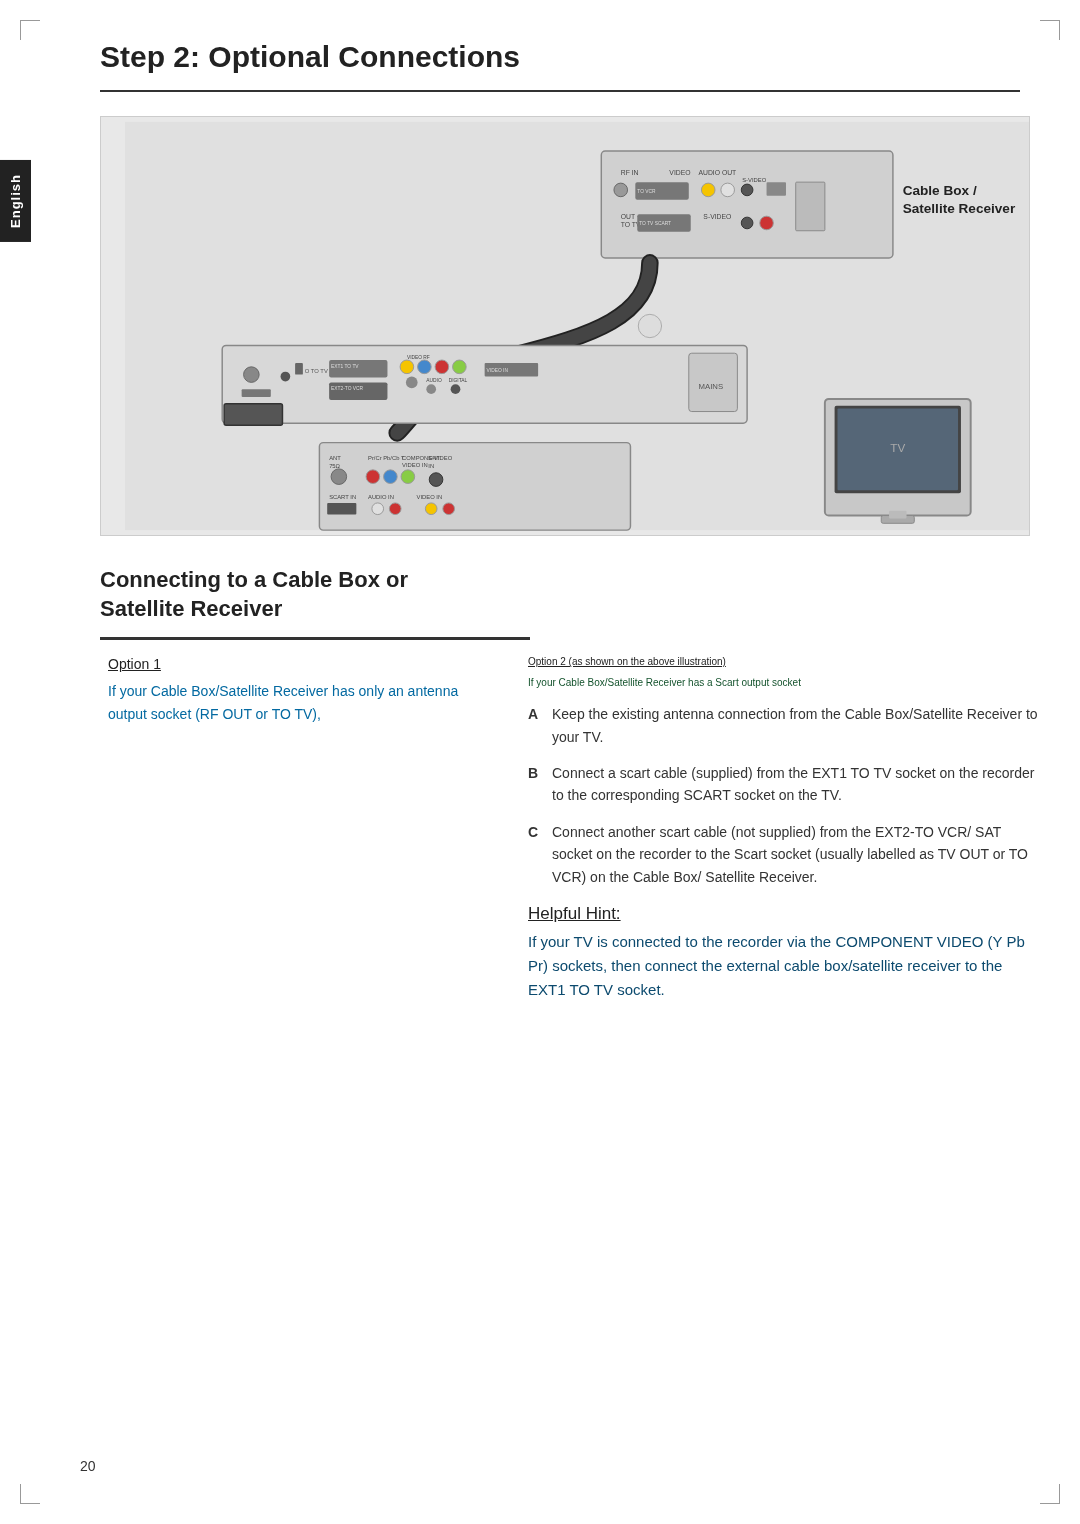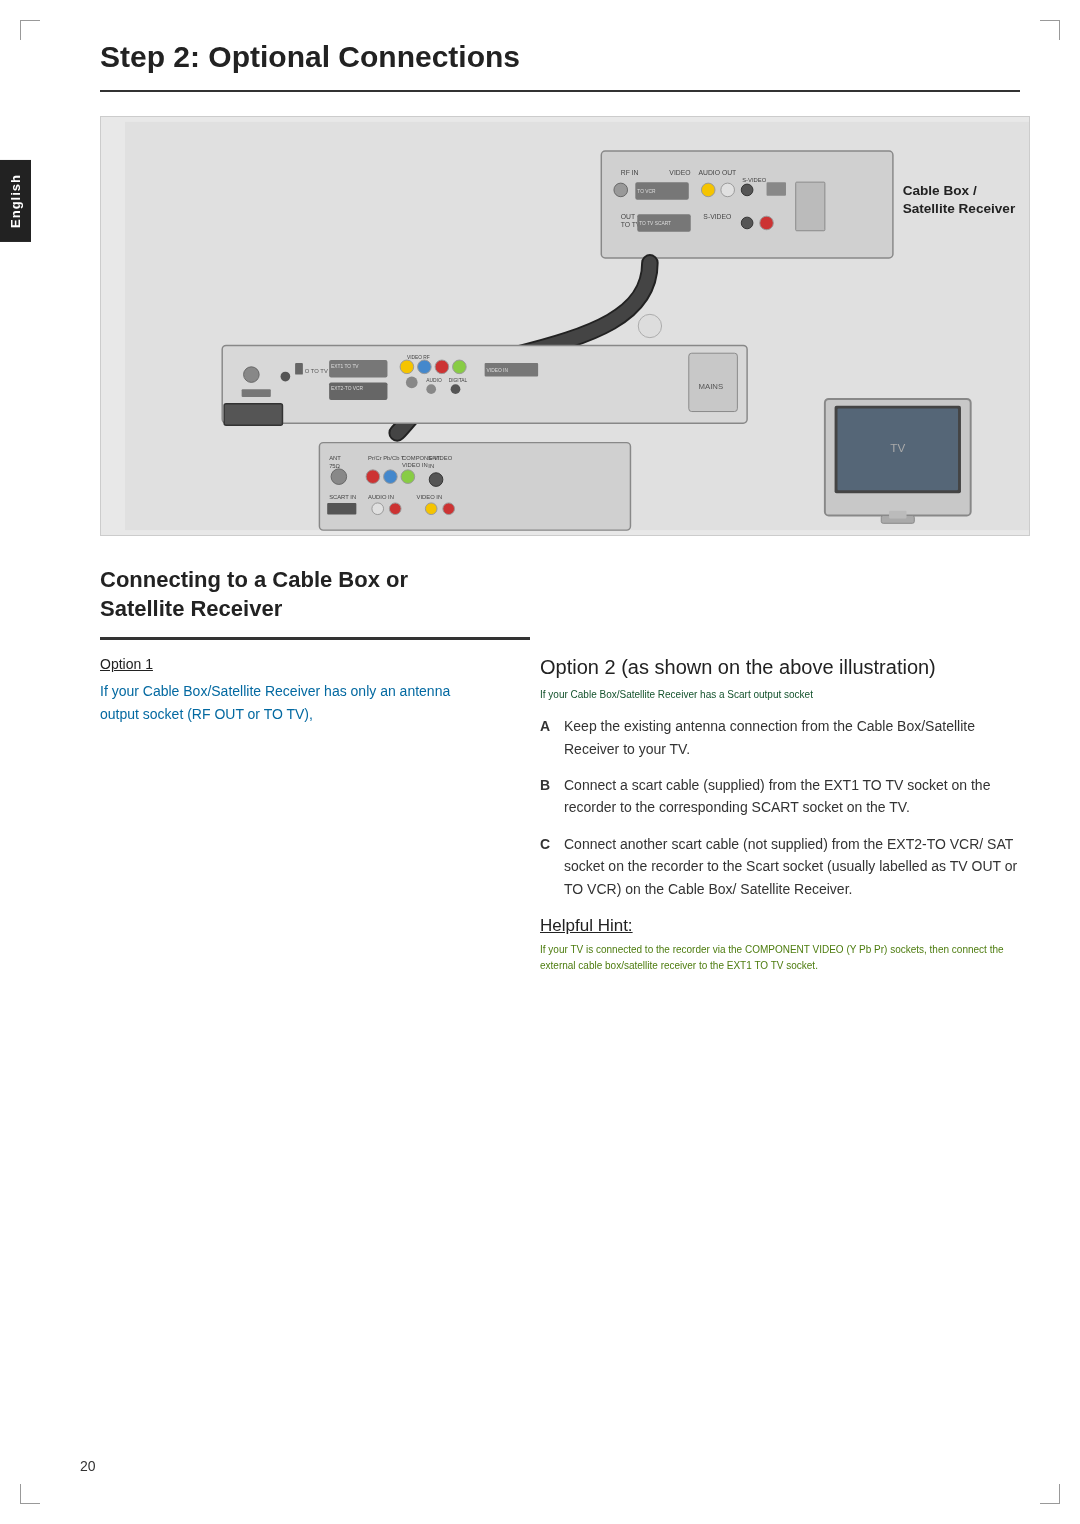--- a/index.html
+++ b/index.html
@@ -98,22 +98,22 @@
       padding-bottom: 14px;
       margin-bottom: 16px;
       margin-left: 20px;
       width: 430px;
       line-height: 1.3;
     }
 
     
     .content-columns {
       display: flex;
-      gap: 60px;
-      margin-left: 20px;
+      gap: 40px;
+      margin-left: 28px;
       width: 930px;
     }
 
     .col-left {
       width: 380px;
       flex-shrink: 0;
     }
 
     .col-right {
       flex: 1;
@@ -130,21 +130,22 @@
       font-size: 14px;
       line-height: 1.6;
       color: #0369a1;
     }
 
     .option-text p {
       margin-bottom: 10px;
     }
 
     .option2-title {
-      font-size: 20px;
+      font-size: 10px;
+      text-decoration: underline;
       margin-bottom: 8px;
       font-weight: normal;
     }
 
     .option2-intro {
       font-size: 10px;
       line-height: 1.6;
       margin-bottom: 12px;
       color: #14532d;
     }
@@ -168,23 +169,23 @@
       margin-top: 16px;
     }
 
     .helpful-hint-title {
       font-size: 17px;
       text-decoration: underline;
       margin-bottom: 6px;
     }
 
     .helpful-hint-text {
-      font-size: 10px;
+      font-size: 15px;
       line-height: 1.6;
-      color: #4d7c0f;
+      color: #0c4a6e;
     }
   </style>
 </head>
 <body>
 
 <div class="page-container">
 
   <div class="corner-mark corner-tl"></div>
   <div class="corner-mark corner-tr"></div>
   <div class="corner-mark corner-bl"></div>

